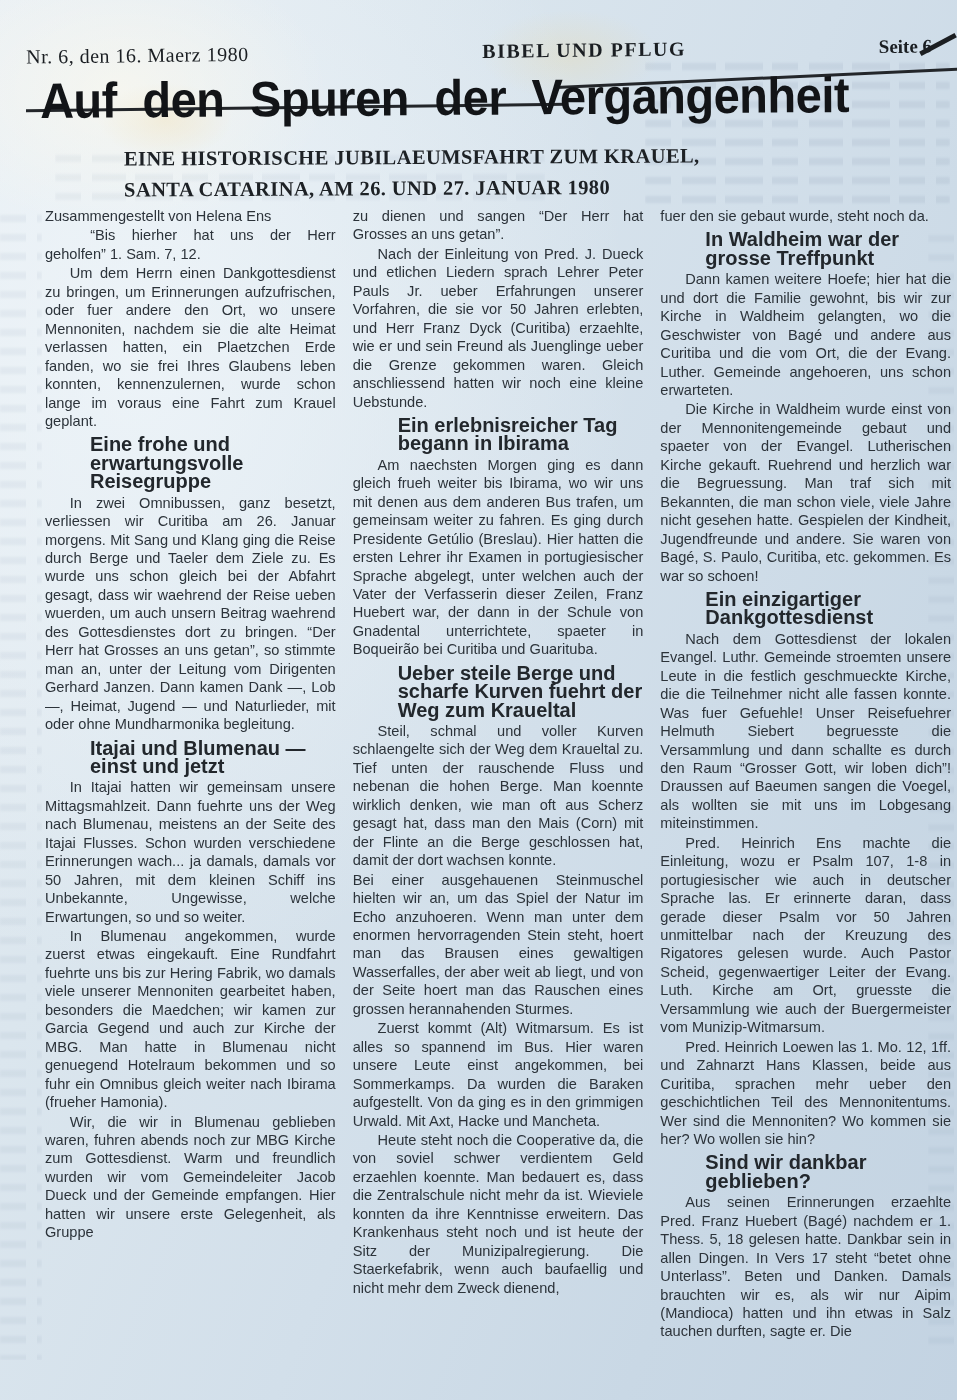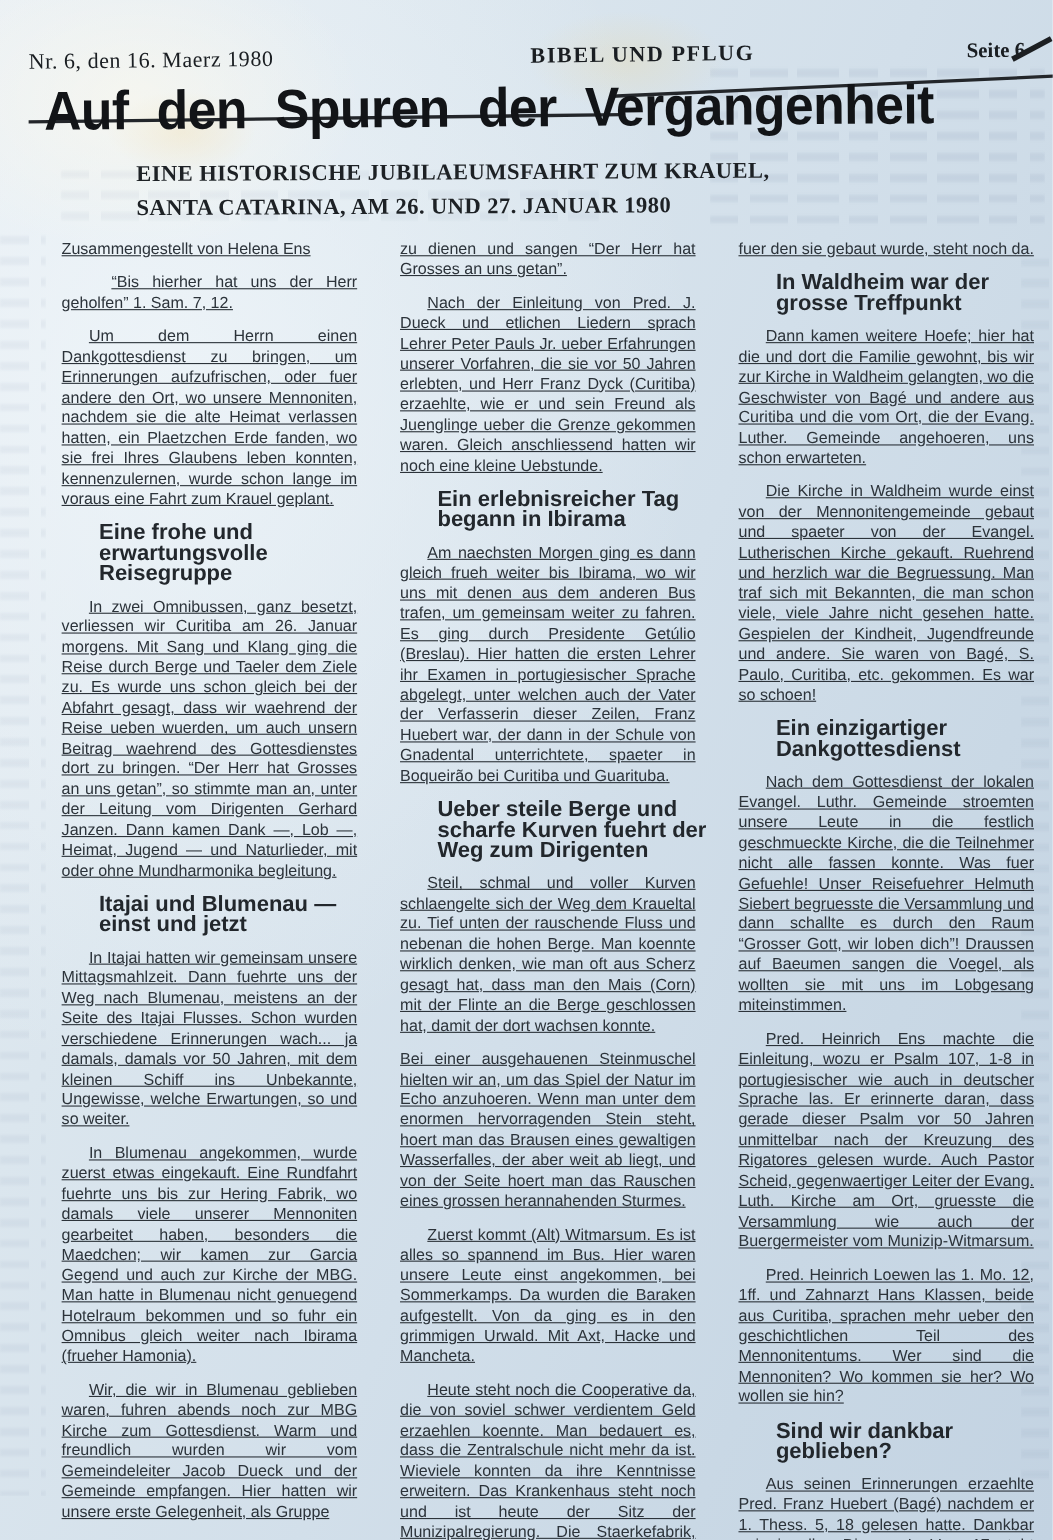--- a/index.html
+++ b/index.html
@@ -28,21 +28,21 @@
   .rule-b{position:absolute;left:556px;top:86px;width:402px;height:3px;background:#23262a;transform:rotate(-2.6deg);transform-origin:left center;}
   .hook{position:absolute;left:918px;top:42px;width:40px;height:5px;background:#1c1f22;transform:rotate(-28deg);}
   .headline-wrap{position:absolute;left:0;top:70px;width:888px;text-align:center;}
   h1{margin:0;display:inline-block;font-size:47px;font-weight:700;color:#121417;
      letter-spacing:-.5px;word-spacing:13px;transform:scaleY(1.06) rotate(-0.4deg);}
   .subtitle{position:absolute;left:0;top:142px;width:823px;text-align:center;}
   .subtitle-inner{display:inline-block;text-align:left;font-family:"Liberation Serif",serif;
      font-weight:700;font-size:20.5px;line-height:1.5;letter-spacing:.4px;color:#1d2125;transform:rotate(-0.3deg);}
   .columns{position:absolute;left:44px;top:206px;width:908px;display:flex;gap:15px;}
   .col{flex:1;min-width:0;font-size:14.6px;line-height:18.45px;text-align:justify;color:#2c333a;}
-  .col p{margin:12px;text-indent:1.7em;text-decoration:underline;}
+  .col p{margin:1px;text-indent:1.7em;}
   .col p.p0{text-indent:0;}
   .col p.pq{text-indent:3.1em;}
   .col h3{margin:5px 0 3px 0;padding-left:2.3em;font-size:20px;font-weight:700;
      color:#22272c;text-align:left;line-height:18.4px;}
   [data-name]{box-sizing:border-box;}
 </style>
 </head>
 <body>
 
 <div class="bleed" data-name="bleedthrough-top-right" style="left:645px;top:58px;width:305px;height:148px;opacity:.55;"></div>
@@ -80,21 +80,21 @@
       <h3 data-name="subheading">Itajai und Blumenau — einst und jetzt</h3>
       <p class="p" data-name="paragraph">In Itajai hatten wir gemeinsam unsere Mittagsmahlzeit. Dann fuehrte uns der Weg nach Blumenau, meistens an der Seite des Itajai Flusses. Schon wurden verschiedene Erinnerungen wach... ja damals, damals vor 50 Jahren, mit dem kleinen Schiff ins Unbekannte, Ungewisse, welche Erwartungen, so und so weiter.</p>
       <p class="p" data-name="paragraph">In Blumenau angekommen, wurde zuerst etwas eingekauft. Eine Rundfahrt fuehrte uns bis zur Hering Fabrik, wo damals viele unserer Mennoniten gearbeitet haben, besonders die Maedchen; wir kamen zur Garcia Gegend und auch zur Kirche der MBG. Man hatte in Blumenau nicht genuegend Hotelraum bekommen und so fuhr ein Omnibus gleich weiter nach Ibirama (frueher Hamonia).</p>
       <p class="p" data-name="paragraph">Wir, die wir in Blumenau geblieben waren, fuhren abends noch zur MBG Kirche zum Gottesdienst. Warm und freundlich wurden wir vom Gemeindeleiter Jacob Dueck und der Gemeinde empfangen. Hier hatten wir unsere erste Gelegenheit, als Gruppe</p>
     </div>
     <div class="col" data-name="column-2">
       <p class="p0" data-name="paragraph">zu dienen und sangen “Der Herr hat Grosses an uns getan”.</p>
       <p class="p" data-name="paragraph">Nach der Einleitung von Pred. J. Dueck und etlichen Liedern sprach Lehrer Peter Pauls Jr. ueber Erfahrungen unserer Vorfahren, die sie vor 50 Jahren erlebten, und Herr Franz Dyck (Curitiba) erzaehlte, wie er und sein Freund als Juenglinge ueber die Grenze gekommen waren. Gleich anschliessend hatten wir noch eine kleine Uebstunde.</p>
       <h3 data-name="subheading">Ein erlebnisreicher Tag begann in Ibirama</h3>
       <p class="p" data-name="paragraph">Am naechsten Morgen ging es dann gleich frueh weiter bis Ibirama, wo wir uns mit denen aus dem anderen Bus trafen, um gemeinsam weiter zu fahren. Es ging durch Presidente Getúlio (Breslau). Hier hatten die ersten Lehrer ihr Examen in portugiesischer Sprache abgelegt, unter welchen auch der Vater der Verfasserin dieser Zeilen, Franz Huebert war, der dann in der Schule von Gnadental unterrichtete, spaeter in Boqueirão bei Curitiba und Guarituba.</p>
-      <h3 data-name="subheading">Ueber steile Berge und scharfe Kurven fuehrt der Weg zum Dirigenten</h3>
+      <h3 data-name="subheading">Ueber steile Berge und scharfe Kurven fuehrt der Weg zum Kraueltal</h3>
       <p class="p" data-name="paragraph">Steil, schmal und voller Kurven schlaengelte sich der Weg dem Kraueltal zu. Tief unten der rauschende Fluss und nebenan die hohen Berge. Man koennte wirklich denken, wie man oft aus Scherz gesagt hat, dass man den Mais (Corn) mit der Flinte an die Berge geschlossen hat, damit der dort wachsen konnte.</p>
       <p class="p0" data-name="paragraph">Bei einer ausgehauenen Steinmuschel hielten wir an, um das Spiel der Natur im Echo anzuhoeren. Wenn man unter dem enormen hervorragenden Stein steht, hoert man das Brausen eines gewaltigen Wasserfalles, der aber weit ab liegt, und von der Seite hoert man das Rauschen eines grossen herannahenden Sturmes.</p>
       <p class="p" data-name="paragraph">Zuerst kommt (Alt) Witmarsum. Es ist alles so spannend im Bus. Hier waren unsere Leute einst angekommen, bei Sommerkamps. Da wurden die Baraken aufgestellt. Von da ging es in den grimmigen Urwald. Mit Axt, Hacke und Mancheta.</p>
       <p class="p" data-name="paragraph">Heute steht noch die Cooperative da, die von soviel schwer verdientem Geld erzaehlen koennte. Man bedauert es, dass die Zentralschule nicht mehr da ist. Wieviele konnten da ihre Kenntnisse erweitern. Das Krankenhaus steht noch und ist heute der Sitz der Munizipalregierung. Die Staerkefabrik, wenn auch baufaellig und nicht mehr dem Zweck dienend,</p>
     </div>
     <div class="col" data-name="column-3">
       <p class="p0" data-name="paragraph">fuer den sie gebaut wurde, steht noch da.</p>
       <h3 data-name="subheading">In Waldheim war der grosse Treffpunkt</h3>
       <p class="p" data-name="paragraph">Dann kamen weitere Hoefe; hier hat die und dort die Familie gewohnt, bis wir zur Kirche in Waldheim gelangten, wo die Geschwister von Bagé und andere aus Curitiba und die vom Ort, die der Evang. Luther. Gemeinde angehoeren, uns schon erwarteten.</p>
       <p class="p" data-name="paragraph">Die Kirche in Waldheim wurde einst von der Mennonitengemeinde gebaut und spaeter von der Evangel. Lutherischen Kirche gekauft. Ruehrend und herzlich war die Begruessung. Man traf sich mit Bekannten, die man schon viele, viele Jahre nicht gesehen hatte. Gespielen der Kindheit, Jugendfreunde und andere. Sie waren von Bagé, S. Paulo, Curitiba, etc. gekommen. Es war so schoen!</p>

